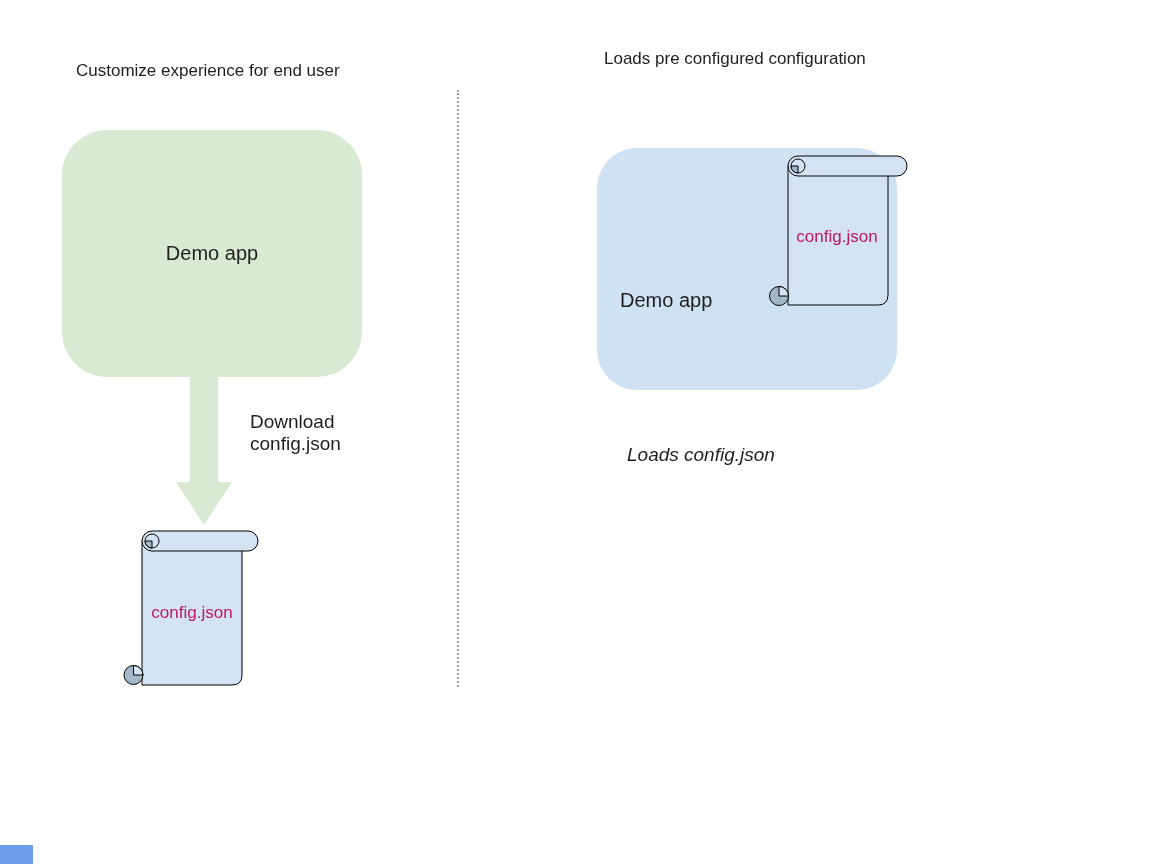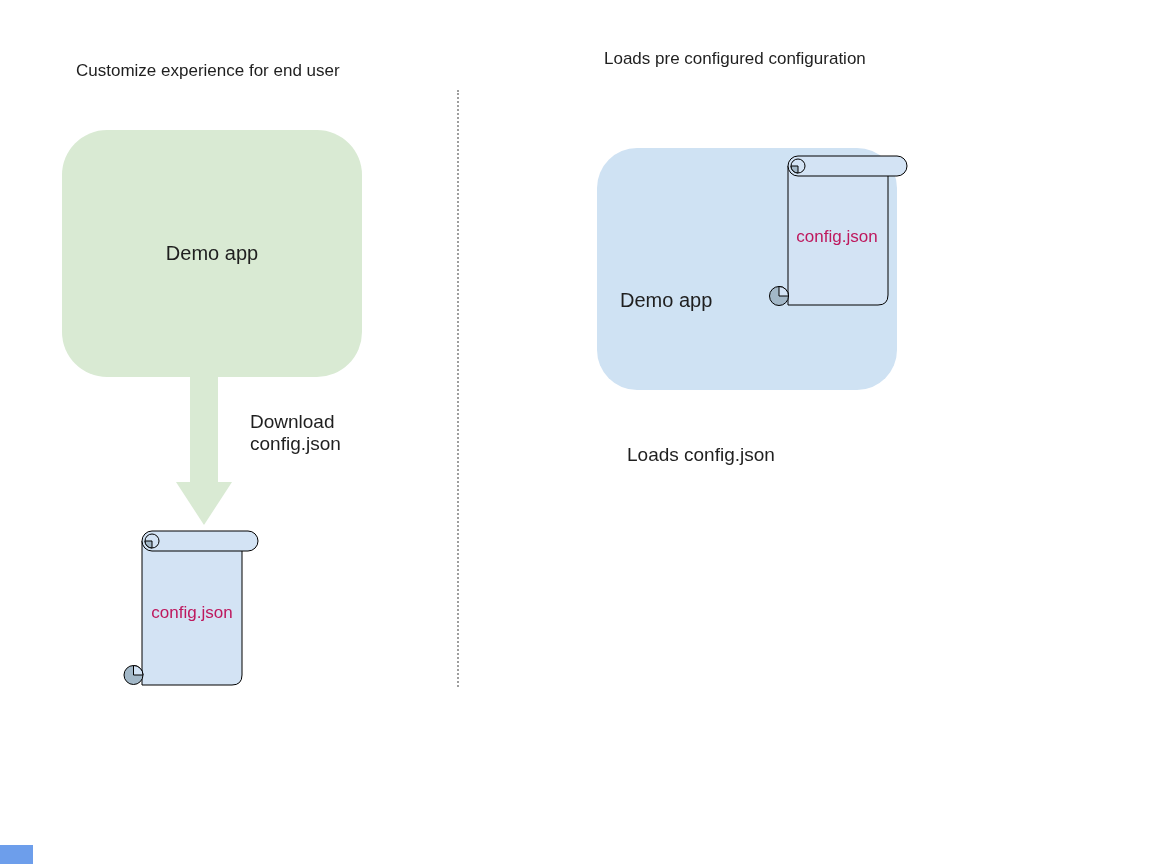--- a/index.html
+++ b/index.html
@@ -76,20 +76,21 @@
     line-height:22px;
     color:#1f1f1f;
   }
   .download-caption{
     left:250px; top:411px;
     width:112px;
   }
   .loads-caption{
     left:627px; top:444px;
     white-space:nowrap;
+    font-style:italic;
   }
   .scroll-label{
     position:absolute;
     width:100px;
     text-align:center;
     font-size:17px;
     line-height:18px;
     color:#be185d;
   }
   .scroll-label-left{ left:142px; top:604px; }

